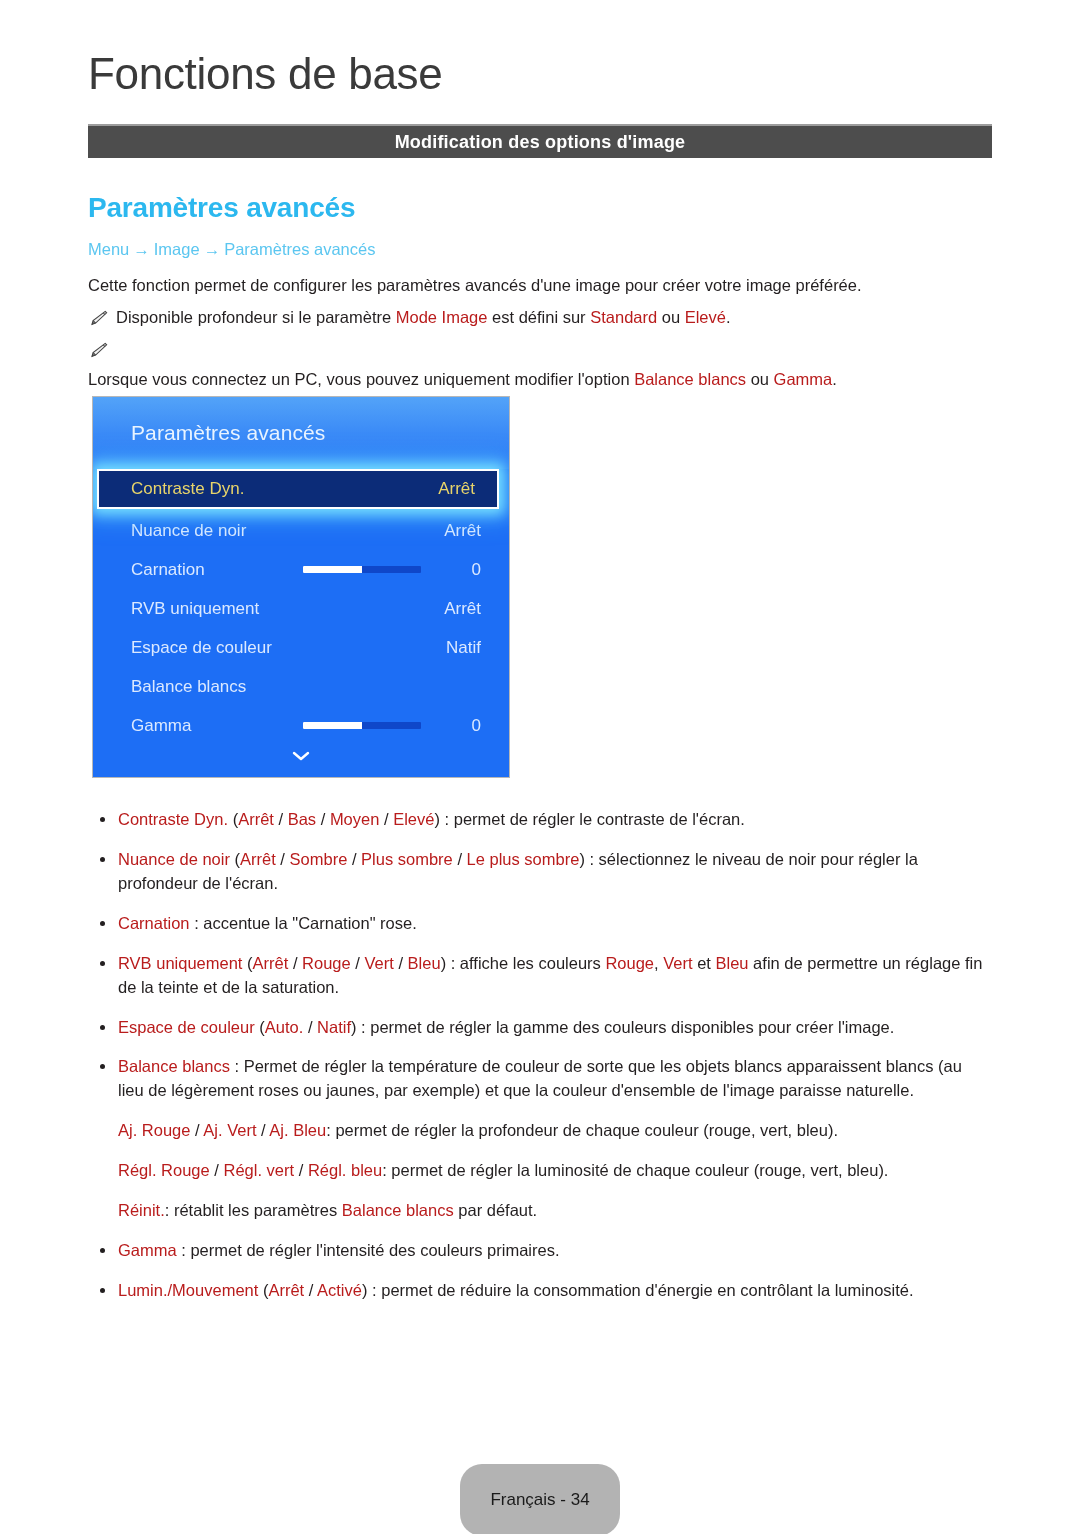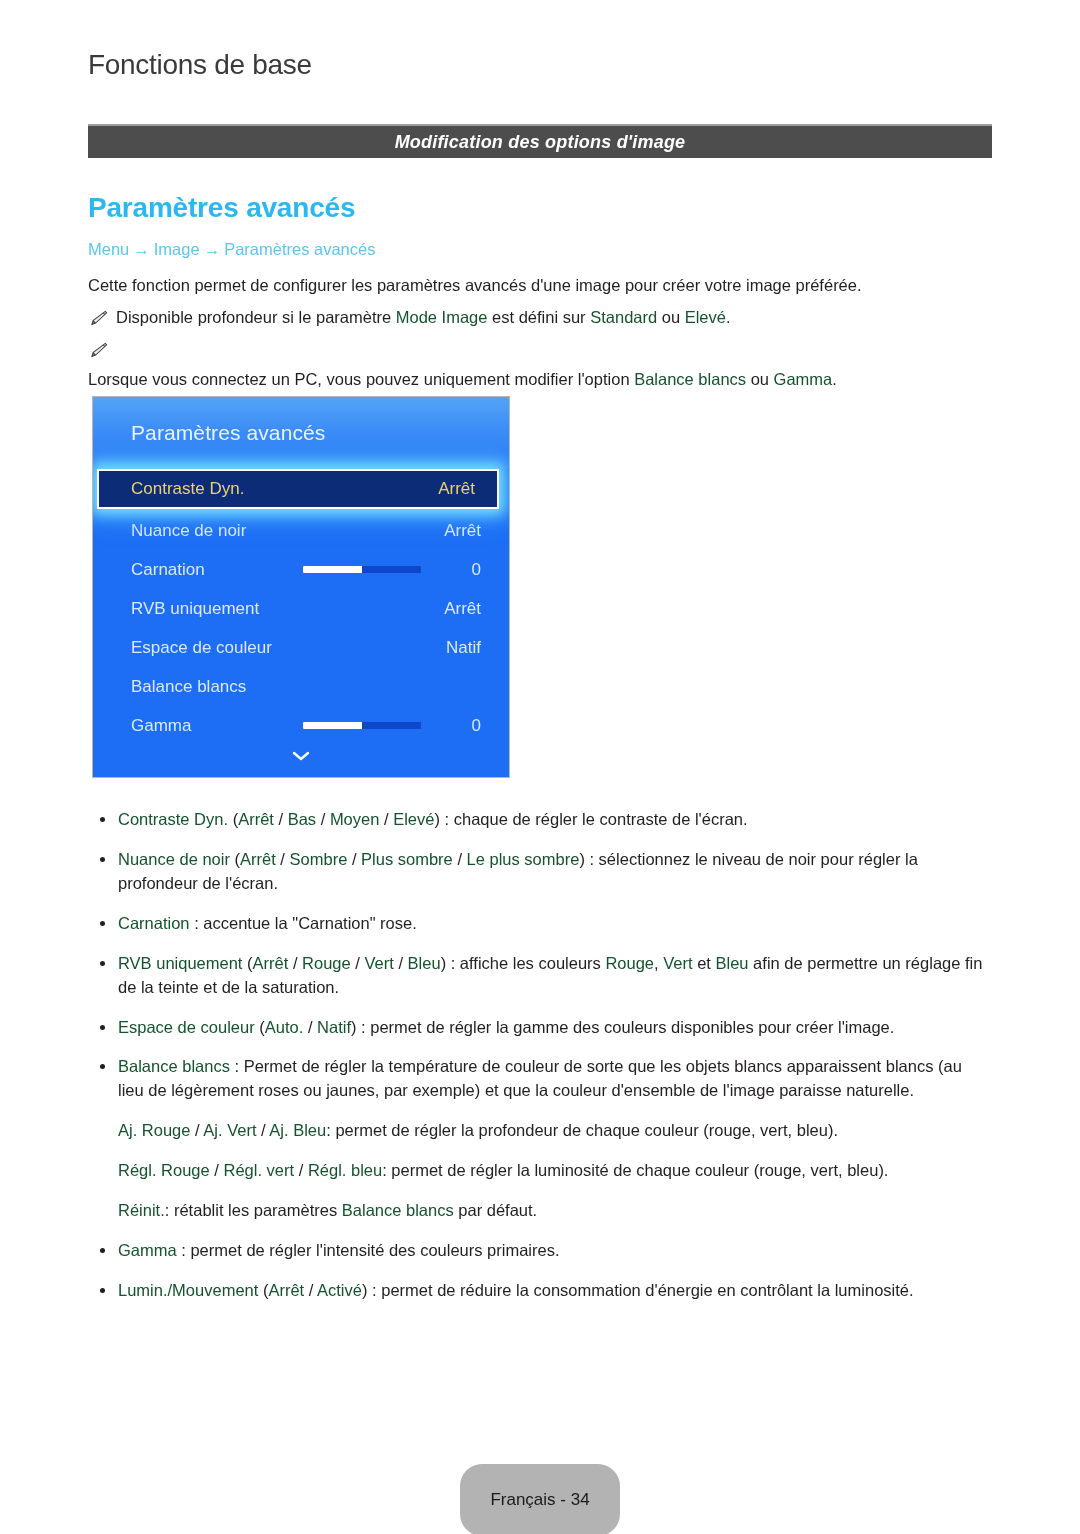--- a/index.html
+++ b/index.html
@@ -19,21 +19,21 @@
   .page {
     position: absolute;
     inset: 0;
   }
 
   
   .chapter-title {
     position: absolute;
     left: 88px;
     top: 50px;
-    font-size: 28px;
+    font-size: 44px;
     font-weight: 400;
     letter-spacing: -0.3px;
     color: #3a3a3a;
     line-height: 1.1;
   }
 
   
   .section-bar {
     position: absolute;
     left: 88px;
@@ -44,21 +44,20 @@
     border-top: 2px solid #9d9d9d;
     display: flex;
     align-items: center;
     justify-content: center;
   }
   .section-bar-label {
     color: #ffffff;
     font-size: 18px;
     font-weight: bold;
     letter-spacing: 0.2px;
-    font-style: italic;
   }
 
   
   .page-heading {
     position: absolute;
     left: 88px;
     top: 192px;
     font-size: 28px;
     font-weight: bold;
     color: #2cb8ef;
@@ -237,21 +236,21 @@
     top: 9px;
     width: 5px;
     height: 5px;
     border-radius: 50%;
     background: #231f20;
   }
   .sub-line {
     padding-left: 30px;
     margin-bottom: 16px;
   }
-  .hl { color: #14532d; }
+  .hl { color: #b91c1c; }
 
   
   .footer-pill {
     position: absolute;
     left: 50%;
     transform: translateX(-50%);
     top: 1464px;
     min-width: 160px;
     padding: 26px 26px;
     background: #b3b3b3;
@@ -350,21 +349,21 @@
         </div>
       <div class="osd-chevron">
         <svg width="18" height="10" viewBox="0 0 18 10">
           <path d="M2 2 L9 8 L16 2" fill="none" stroke="#ffffff" stroke-width="2.4" stroke-linecap="round" stroke-linejoin="round"></path>
         </svg>
       </div>
     </div>
   </div>
 
   <div class="bullets">
-      <div class="bullet"><span class="hl">Contraste Dyn.</span><span> (</span><span class="hl">Arrêt</span><span> / </span><span class="hl">Bas</span><span> / </span><span class="hl">Moyen</span><span> / </span><span class="hl">Elevé</span><span>) : chaque de régler le contraste de l'écran.</span></div>
+      <div class="bullet"><span class="hl">Contraste Dyn.</span><span> (</span><span class="hl">Arrêt</span><span> / </span><span class="hl">Bas</span><span> / </span><span class="hl">Moyen</span><span> / </span><span class="hl">Elevé</span><span>) : permet de régler le contraste de l'écran.</span></div>
       <div class="bullet"><span class="hl">Nuance de noir</span><span> (</span><span class="hl">Arrêt</span><span> / </span><span class="hl">Sombre</span><span> / </span><span class="hl">Plus sombre</span><span> / </span><span class="hl">Le plus sombre</span><span>) : sélectionnez le niveau de noir pour régler la profondeur de l'écran.</span></div>
       <div class="bullet"><span class="hl">Carnation</span><span> : accentue la "Carnation" rose.</span></div>
       <div class="bullet"><span class="hl">RVB uniquement</span><span> (</span><span class="hl">Arrêt</span><span> / </span><span class="hl">Rouge</span><span> / </span><span class="hl">Vert</span><span> / </span><span class="hl">Bleu</span><span>) : affiche les couleurs </span><span class="hl">Rouge</span><span>, </span><span class="hl">Vert</span><span> et </span><span class="hl">Bleu</span><span> afin de permettre un réglage fin de la teinte et de la saturation.</span></div>
       <div class="bullet"><span class="hl">Espace de couleur</span><span> (</span><span class="hl">Auto.</span><span> / </span><span class="hl">Natif</span><span>) : permet de régler la gamme des couleurs disponibles pour créer l'image.</span></div>
       <div class="bullet"><span class="hl">Balance blancs</span><span> : Permet de régler la température de couleur de sorte que les objets blancs apparaissent blancs (au lieu de légèrement roses ou jaunes, par exemple) et que la couleur d'ensemble de l'image paraisse naturelle.</span></div>
       <div class="sub-line"><span class="hl">Aj. Rouge</span><span> / </span><span class="hl">Aj. Vert</span><span> / </span><span class="hl">Aj. Bleu</span><span>: permet de régler la profondeur de chaque couleur (rouge, vert, bleu).</span></div>
       <div class="sub-line"><span class="hl">Régl. Rouge</span><span> / </span><span class="hl">Régl. vert</span><span> / </span><span class="hl">Régl. bleu</span><span>: permet de régler la luminosité de chaque couleur (rouge, vert, bleu).</span></div>
       <div class="sub-line"><span class="hl">Réinit.</span><span>: rétablit les paramètres </span><span class="hl">Balance blancs</span><span> par défaut.</span></div>
       <div class="bullet"><span class="hl">Gamma</span><span> : permet de régler l'intensité des couleurs primaires.</span></div>
       <div class="bullet"><span class="hl">Lumin./Mouvement</span><span> (</span><span class="hl">Arrêt</span><span> / </span><span class="hl">Activé</span><span>) : permet de réduire la consommation d'énergie en contrôlant la luminosité.</span></div>

